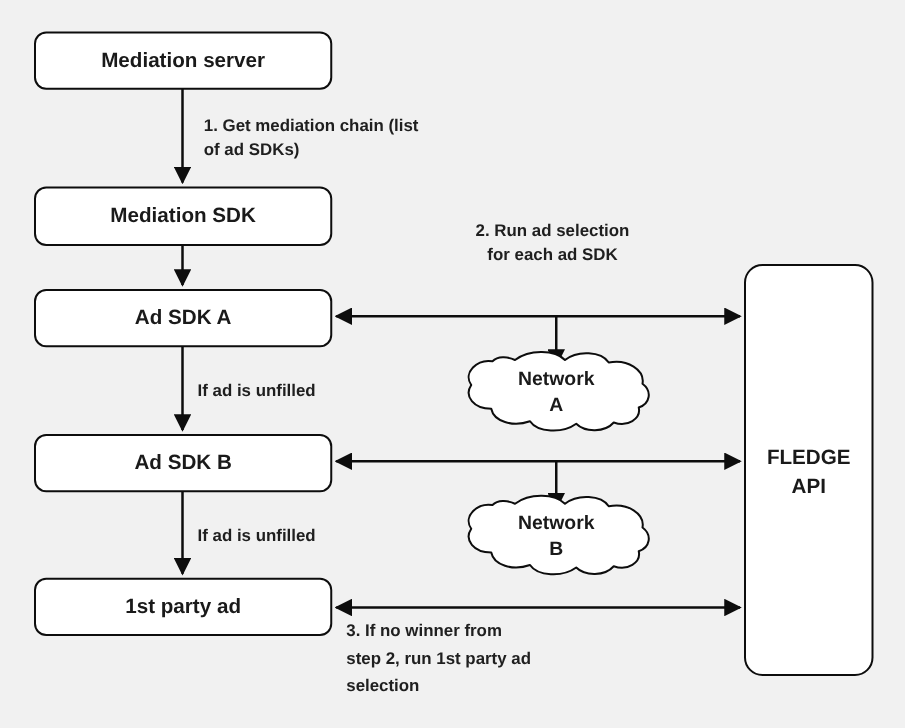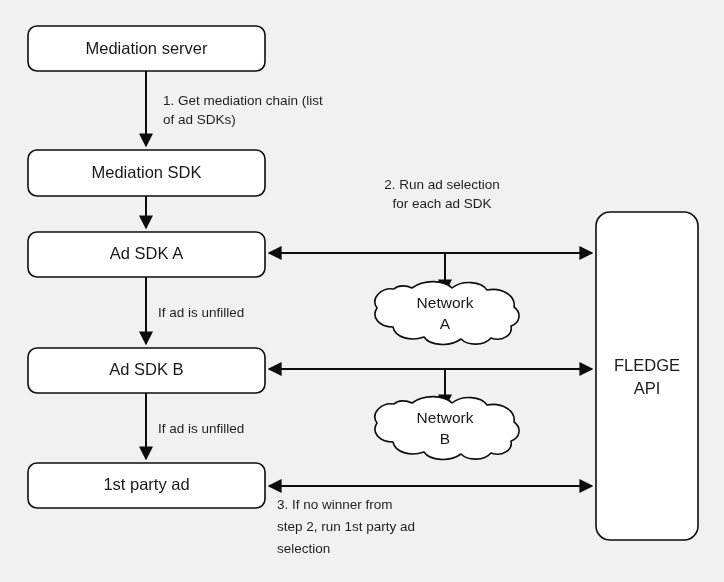--- a/index.html
+++ b/index.html
@@ -11,20 +11,21 @@
     width: 724px;
     height: 582px;
     overflow: hidden;
     font-family: "Liberation Sans", sans-serif;
   }
   #diagram-canvas {
     position: relative;
     width: 724px;
     height: 582px;
     background: #f1f1f1;
+    font-weight: bold;
   }
   svg.flow {
     position: absolute;
     left: 0;
     top: 0;
     width: 724px;
     height: 582px;
   }
   .node-box {
     fill: #ffffff;

